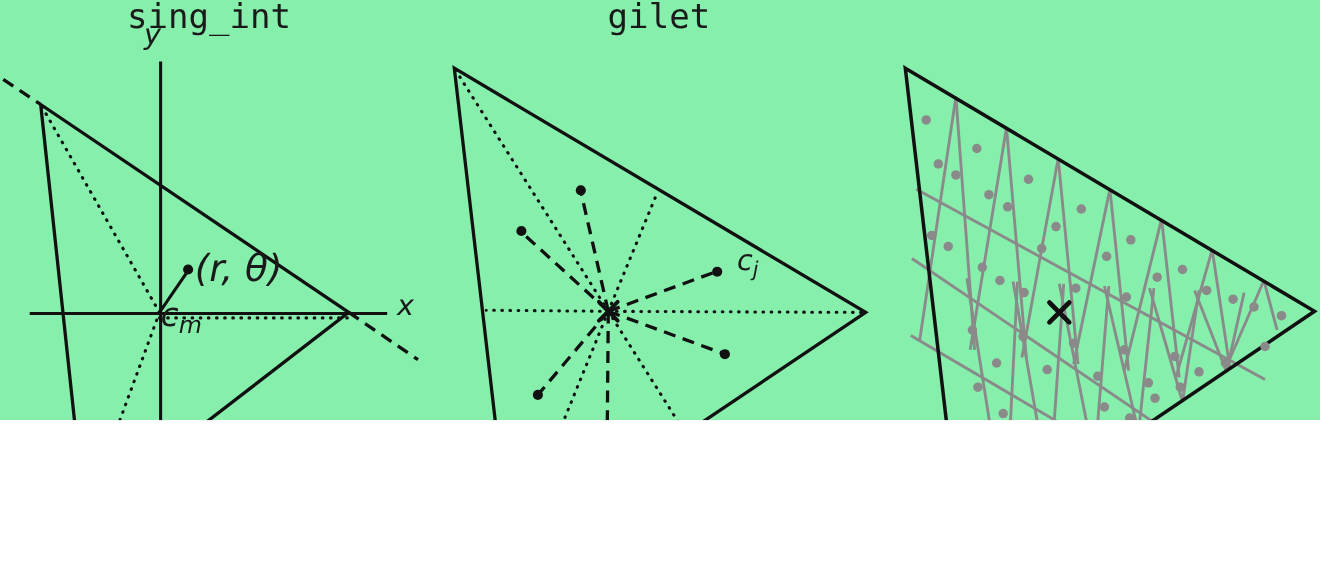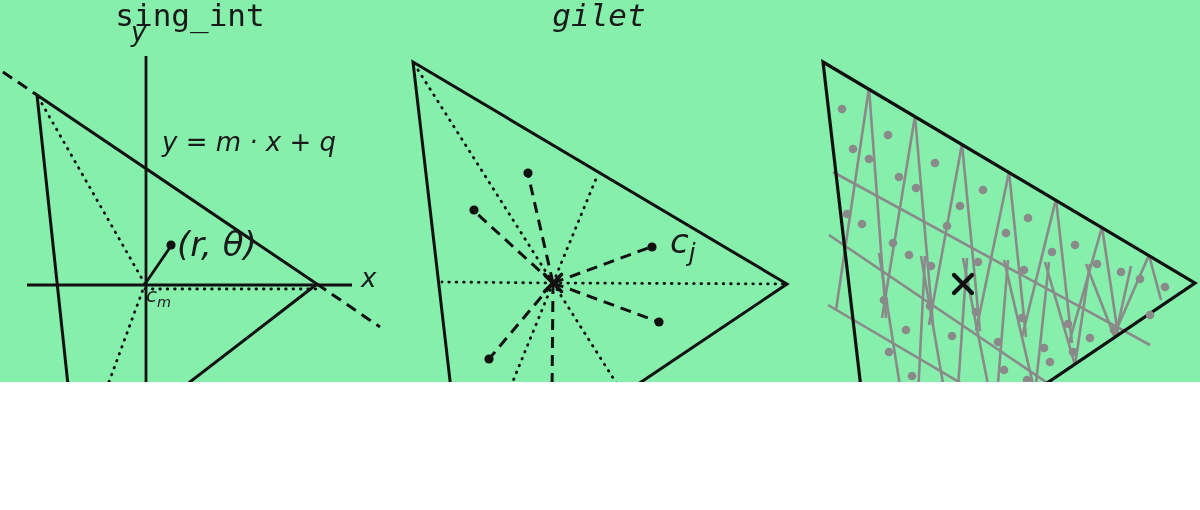--- a/index.html
+++ b/index.html
@@ -136,21 +136,20 @@
         <circle cx="964" cy="410" r="4.3" fill="#8a8a8a"></circle>
         <circle cx="1027" cy="380" r="4.3" fill="#8a8a8a"></circle>
         <circle cx="1073" cy="352" r="4.3" fill="#8a8a8a"></circle>
         <circle cx="880" cy="476" r="4.3" fill="#8a8a8a"></circle>
         <line x1="954" y1="275" x2="972" y2="293" stroke="#111111" stroke-width="4.2" stroke-linecap="round"></line>
         <line x1="954" y1="293" x2="972" y2="275" stroke="#111111" stroke-width="4.2" stroke-linecap="round"></line>
       </g>
     </svg>
 
   <div class="title" style="left: 190px; top: 0px;">sing_int</div>
-  <div class="title" style="left: 599px; top: 0px; font-style: italic;">gilet</div>
+  <div class="title" style="left: 599px; top: 0px;">gilet</div>
 
-  <div class="mlabel" style="left: 162px; top: 129px; font-size: 26px;">y = m · x + q</div>
   <div class="mlabel" style="left: 177px; top: 227px; font-size: 34px;">(r, θ)</div>
-  <div class="mlabel" style="left: 146px; top: 285px; font-size: 20px;"><span>c</span><sub>m</sub></div>
+  <div class="mlabel" style="left: 146px; top: 271px; font-size: 30px;"><span>c</span><sub>m</sub></div>
   <div class="mlabel" style="left: 361px; top: 265px; font-size: 26px;">x</div>
   <div class="mlabel" style="left: 131px; top: 19px; font-size: 26px;">y</div>
-  <div class="mlabel" style="left: 670px; top: 224px; font-size: 34px;"><span>c</span><sub>j</sub></div>
+  <div class="mlabel" style="left: 670px; top: 224px; font-size: 26px;"><span>c</span><sub>j</sub></div>
 </div>
 
 </body></html>

